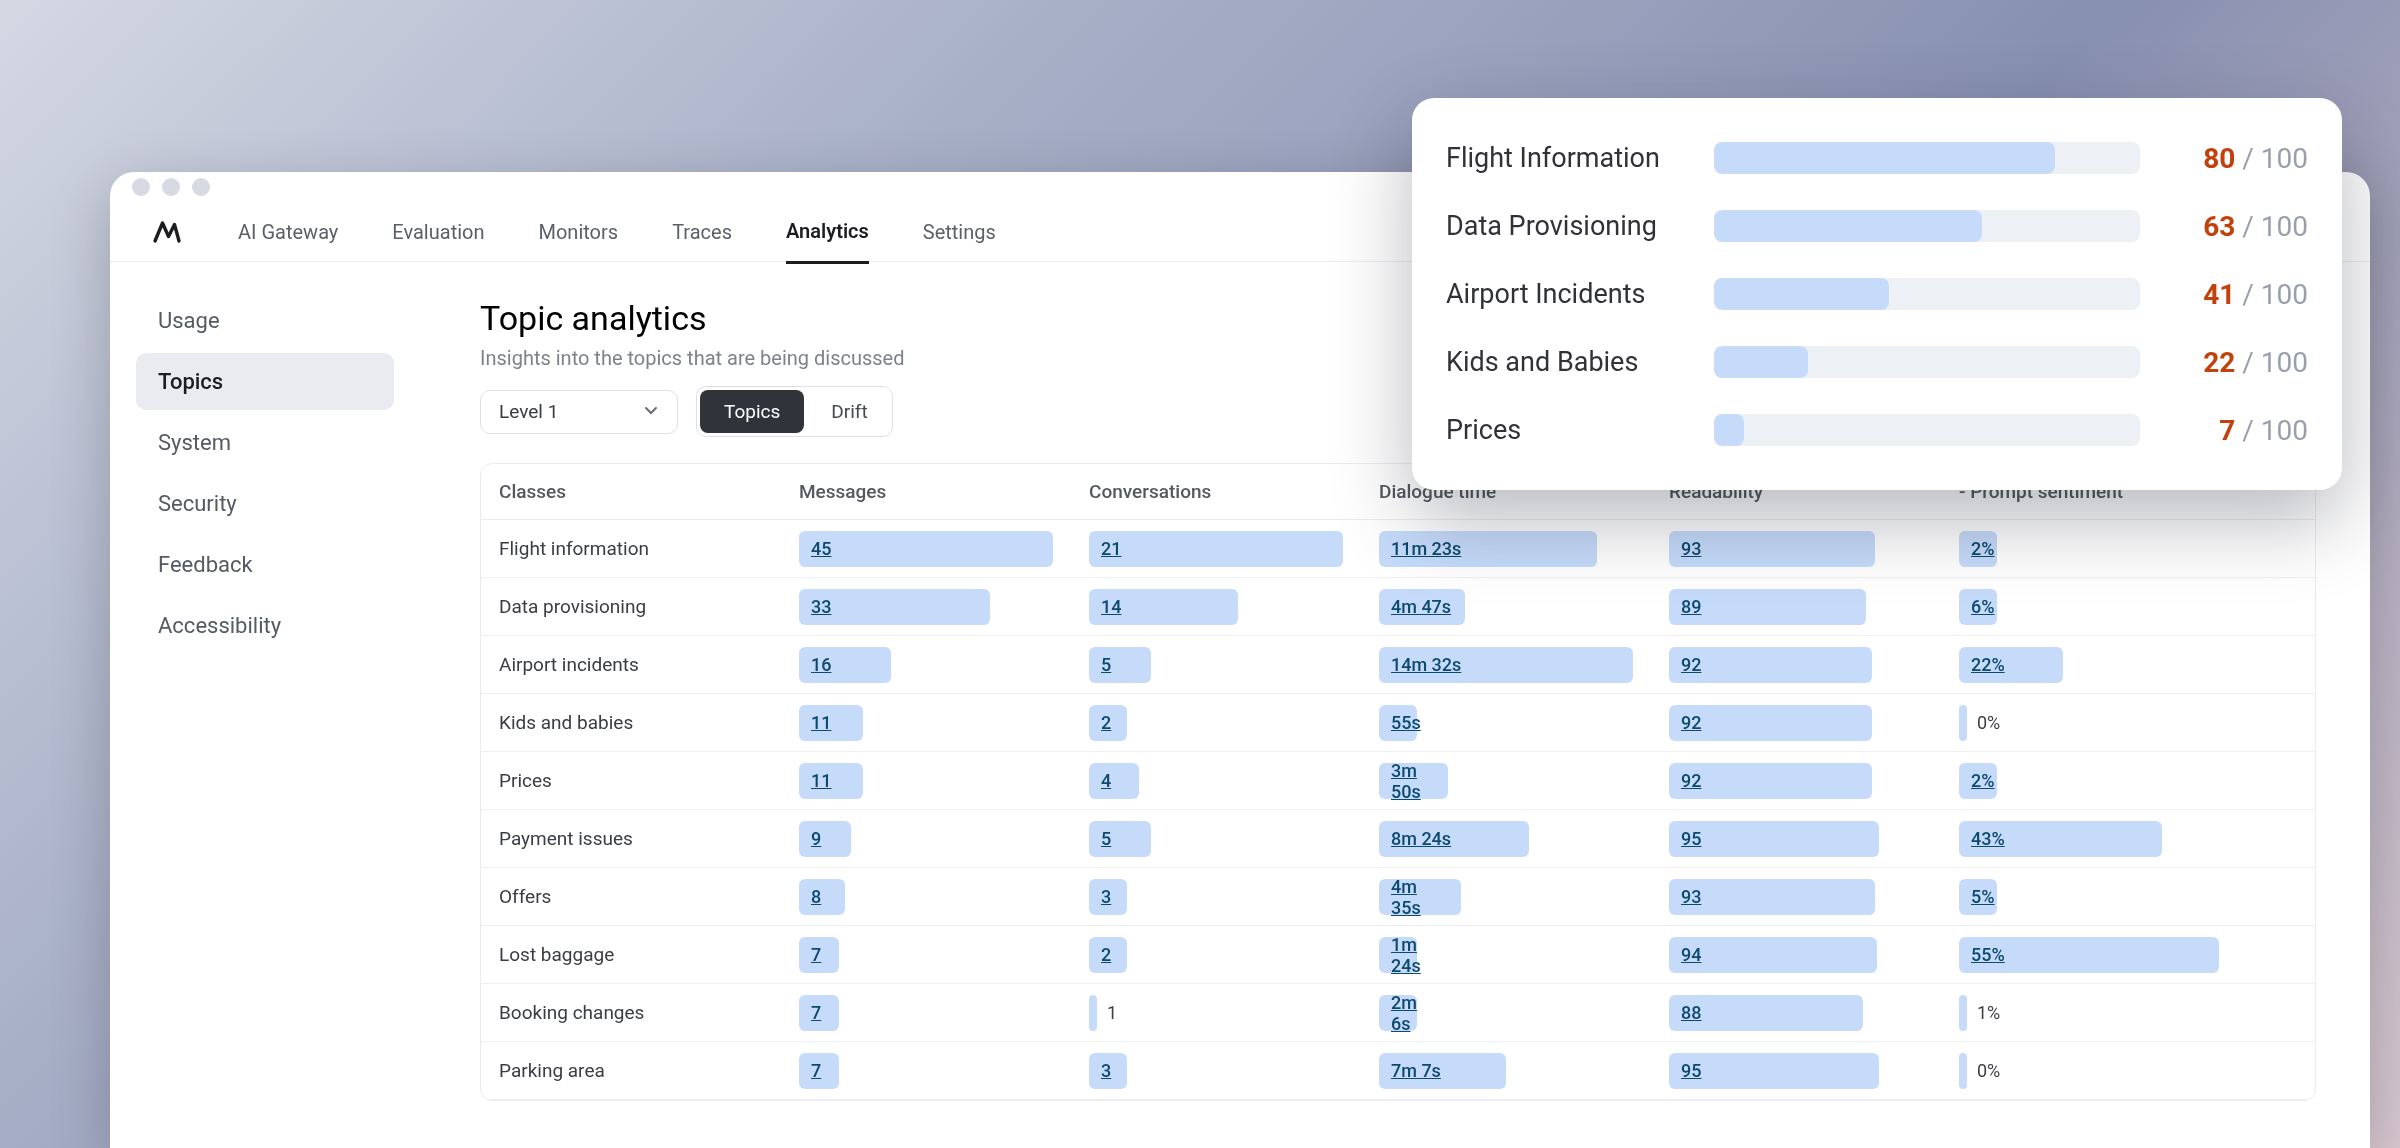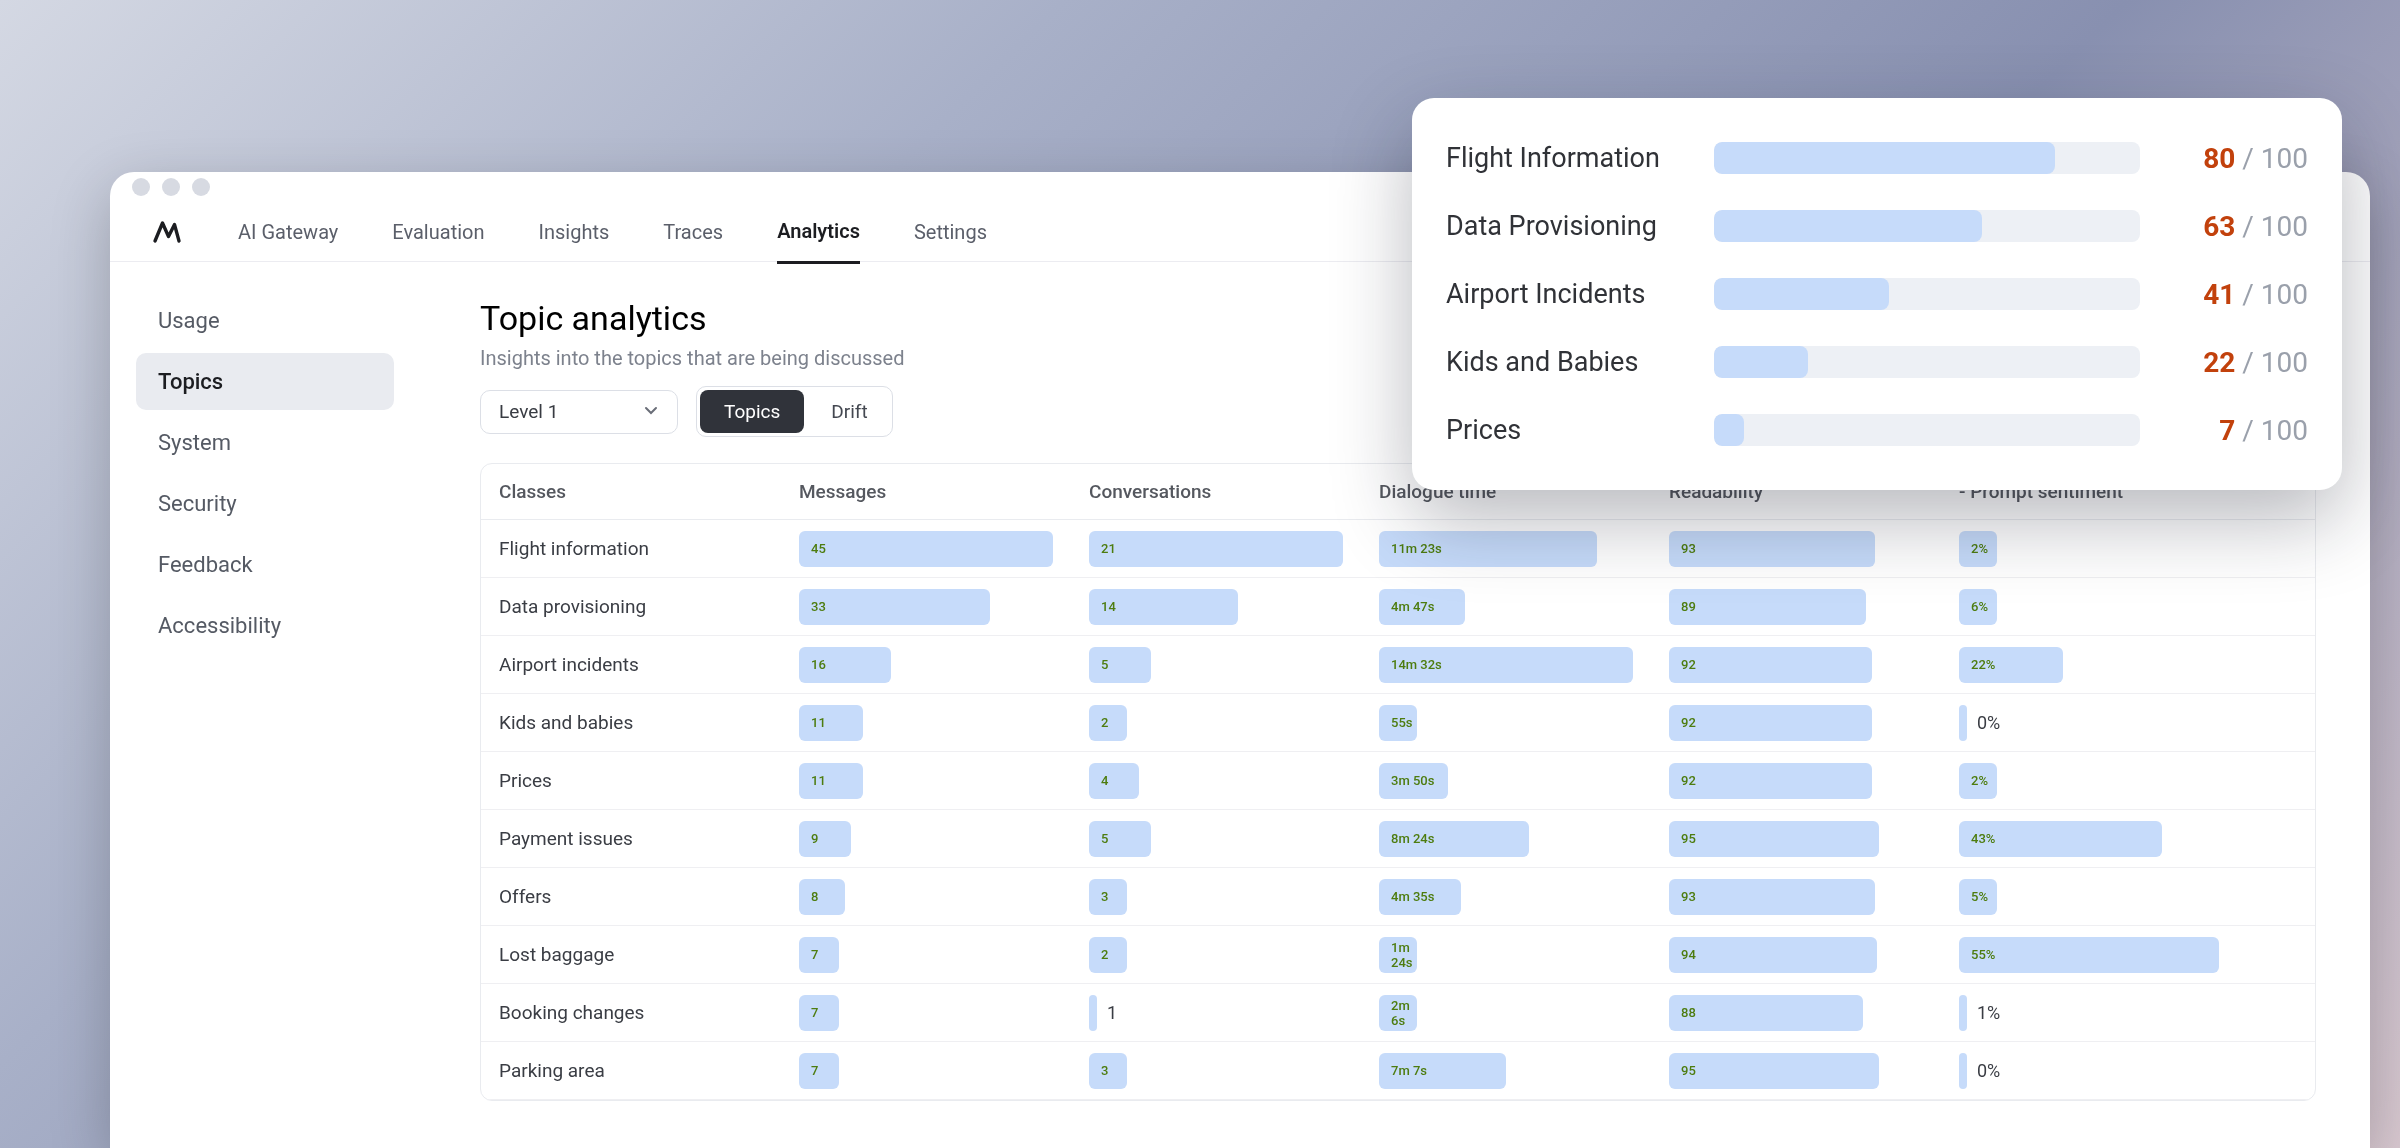--- a/index.html
+++ b/index.html
@@ -46,21 +46,21 @@
 
 .table { border: 1px solid #e9ebef; border-radius: 12px; background: #fff; overflow: hidden; }
 .thead, .trow { display: grid; grid-template-columns: 300px 290px 290px 290px 290px 1fr; align-items: center; }
 .thead { height: 56px; border-bottom: 1px solid #e9ebef; }
 .th { font-size: 19px; color: #55585f; padding: 0 18px; font-weight: 500; }
 .trow { height: 58px; border-bottom: 1px solid #efeff2; }
 .td { padding: 0 18px; font-size: 19px; color: #3a3d44; }
 .td.class { font-weight: 420; }
 
 .bar-cell { display: flex; align-items: center; }
-.bar { height: 36px; background: #c6dbfa; border-radius: 6px; display: flex; align-items: center; padding: 0 12px; font-size: 13px; color: #4d7c0f; font-weight: 480; min-width: 38px; }
+.bar { height: 36px; background: #c6dbfa; border-radius: 6px; display: flex; align-items: center; padding: 0 12px; font-size: 18px; color: #0c4a6e; font-weight: 480; min-width: 38px; text-decoration: underline; }
 .bar.thin { min-width: 8px; padding: 0; background: #c6dbfa; }
 .bar-plain { font-size: 18px; color: #3a3d44; padding-left: 10px; }
 
 
 .overlay-card {
   position: absolute;
   top: 98px;
   right: 58px;
   width: 930px;
   background: #fff;
@@ -89,21 +89,21 @@
   </div>
 
   <div class="topnav">
     <div class="logo">
       <svg viewBox="0 0 40 40">
           <path d="M4 32 L14 8 L22 26 L30 10 L36 32" stroke="#1c1d21" stroke-width="4.5" fill="none" stroke-linejoin="round" stroke-linecap="round"></path>
         </svg>
     </div>
     <div class="nav-item">AI Gateway</div>
       <div class="nav-item">Evaluation</div>
-      <div class="nav-item">Insights</div>
+      <div class="nav-item">Monitors</div>
       <div class="nav-item">Traces</div>
       <div class="nav-item active">Analytics</div>
       <div class="nav-item">Settings</div>
   </div>
 
   <div class="app-body">
     <div class="sidebar" id="sidebar-slot">
         <div class="side-item">Usage</div>
         <div class="side-item active">Topics</div>
         <div class="side-item">System</div>

